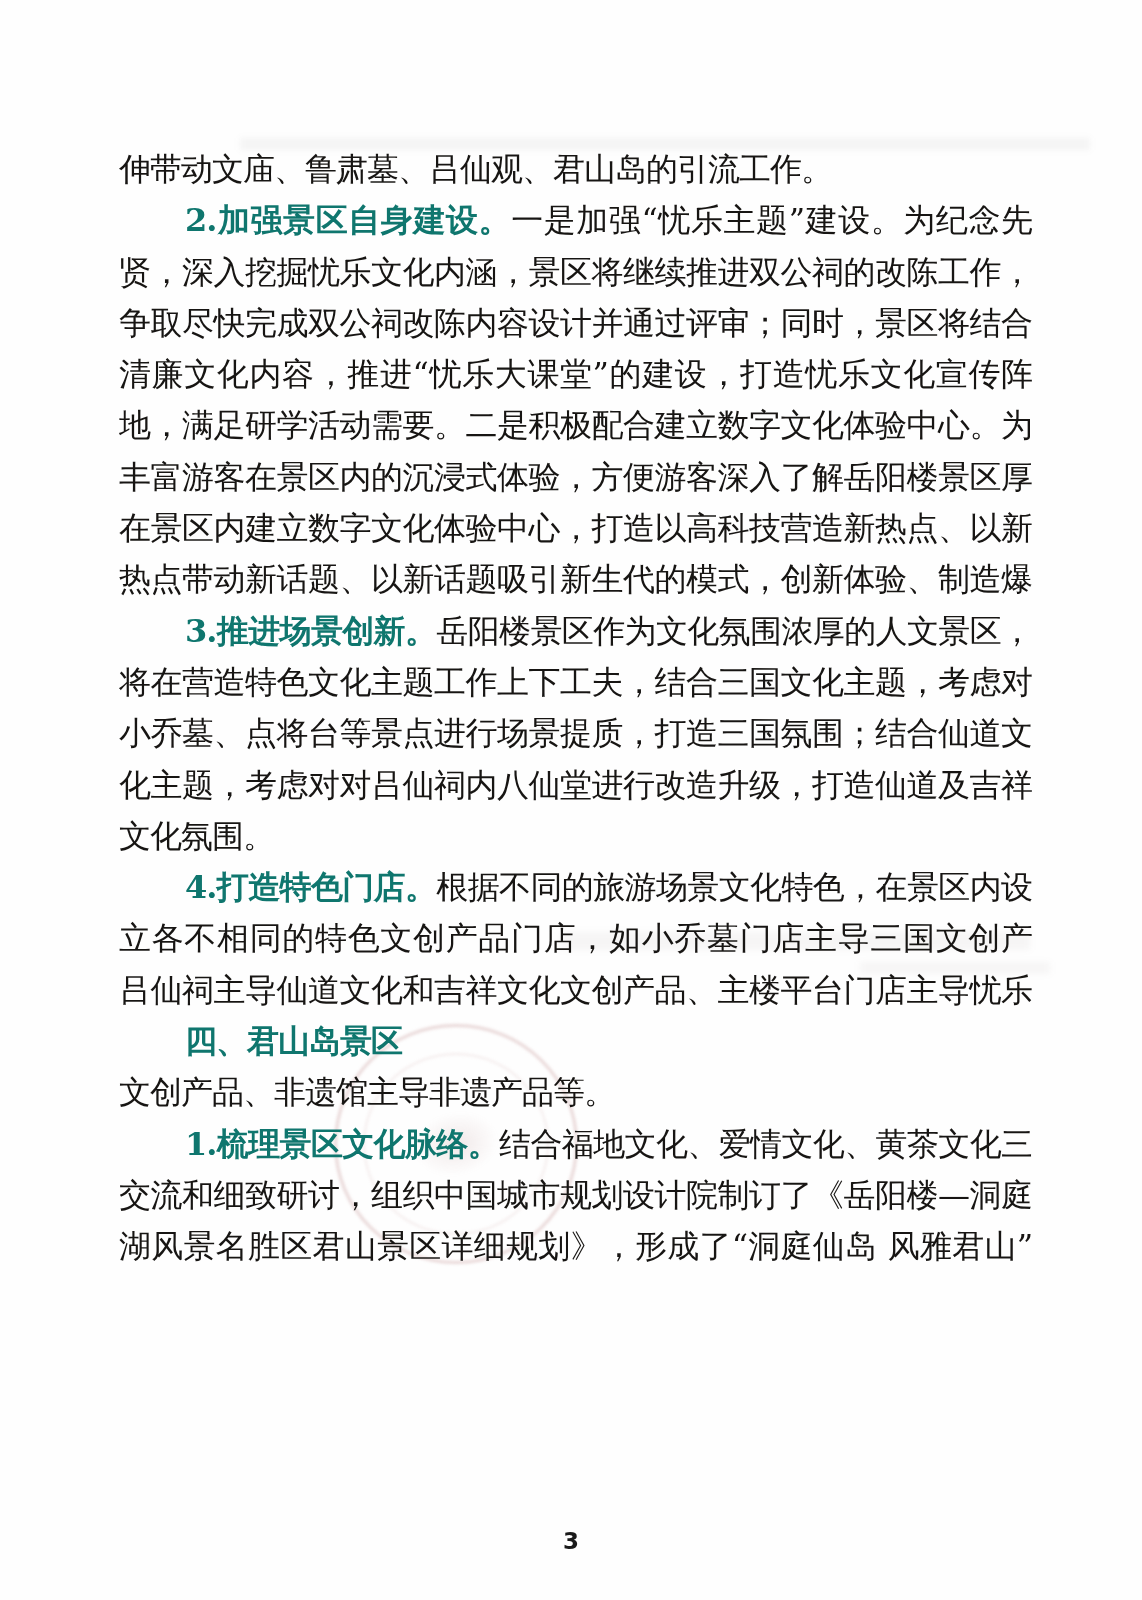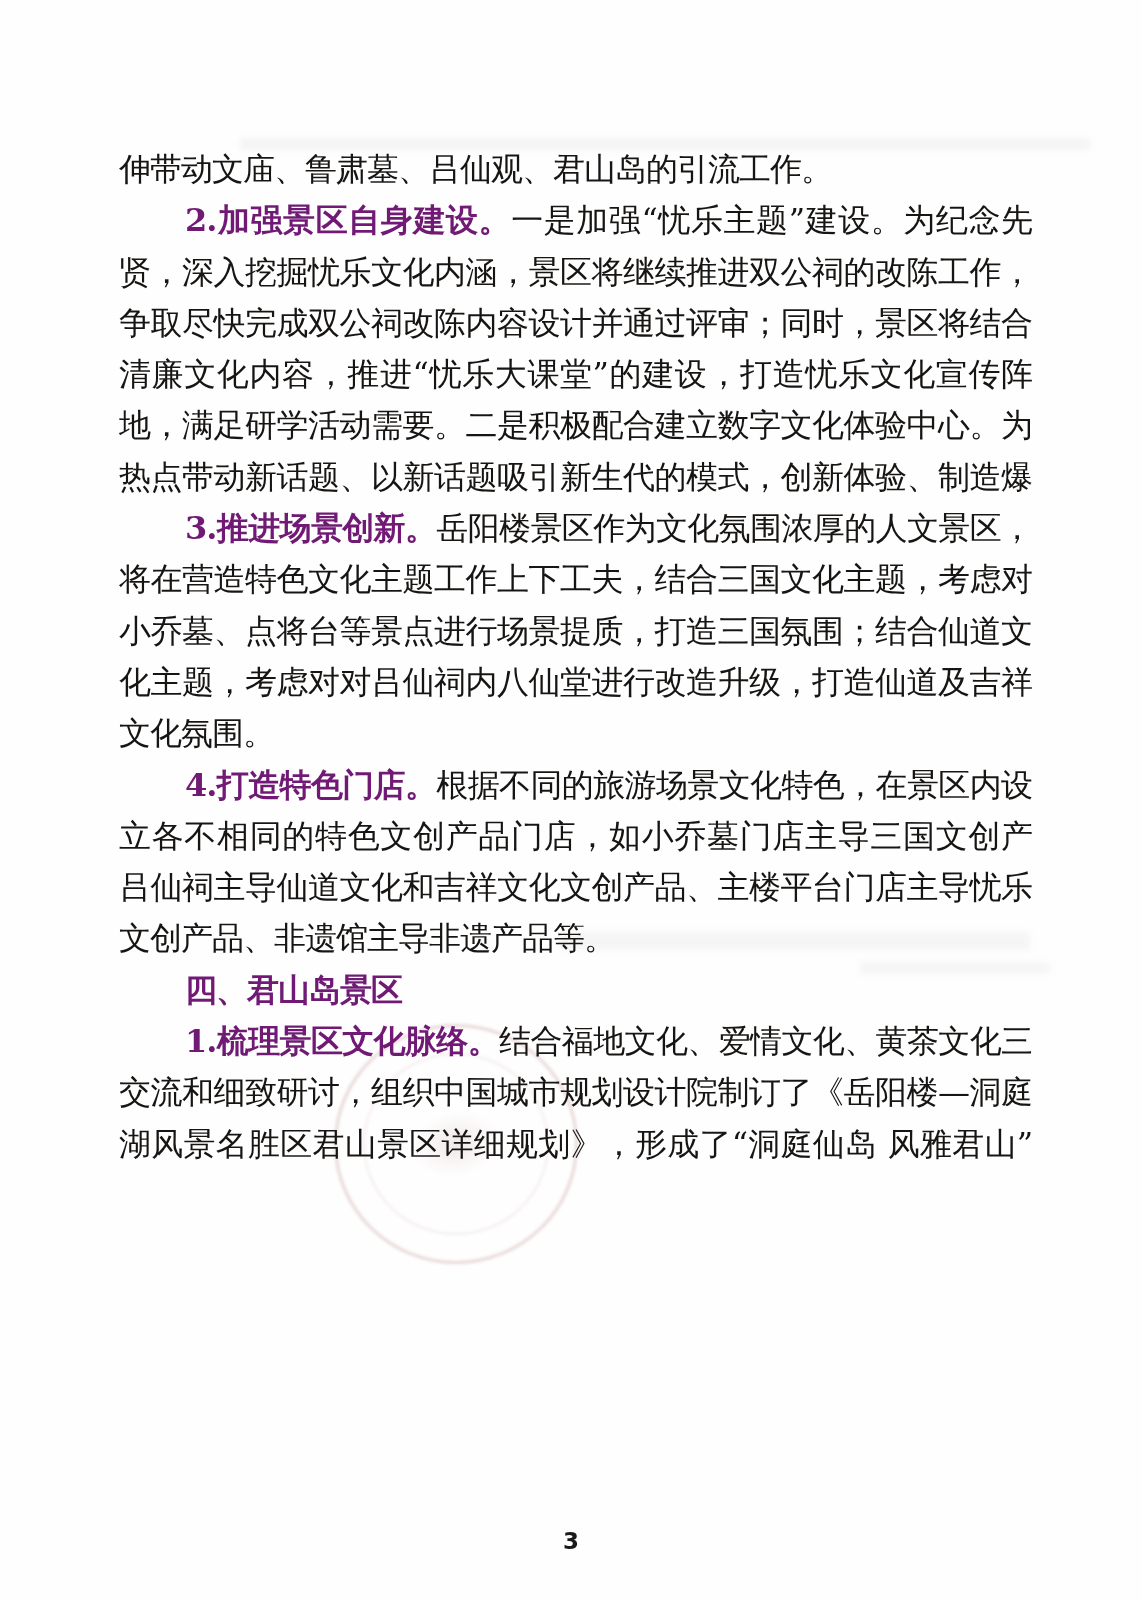--- a/index.html
+++ b/index.html
@@ -33,21 +33,21 @@
   }
   .line.full {
     text-align: justify;
     text-align-last: justify;
   }
   .line.indent {
     text-indent: 66px;
   }
   .line .bold {
     font-weight: 700;
-    color: #701a75;
+    color: #0f766e;
   }
   
   .seal {
     position: absolute;
     left: 334px;
     top: 1024px;
     width: 238px;
     height: 234px;
     border: 3px solid rgba(186, 128, 128, 0.30);
     border-radius: 50%;
@@ -103,31 +103,33 @@
 
   <div class="seal"></div>
 
   <div class="doc">
       <div class="line"><span class="bold"></span><span class="rest">伸带动文庙、鲁肃墓、吕仙观、君山岛的引流工作。</span></div>
       <div class="line indent full"><span class="bold">2.加强景区自身建设。</span><span class="rest">一是加强“忧乐主题”建设。为纪念先</span></div>
       <div class="line full"><span class="bold"></span><span class="rest">贤，深入挖掘忧乐文化内涵，景区将继续推进双公祠的改陈工作，</span></div>
       <div class="line full"><span class="bold"></span><span class="rest">争取尽快完成双公祠改陈内容设计并通过评审；同时，景区将结合</span></div>
       <div class="line full"><span class="bold"></span><span class="rest">清廉文化内容，推进“忧乐大课堂”的建设，打造忧乐文化宣传阵</span></div>
       <div class="line full"><span class="bold"></span><span class="rest">地，满足研学活动需要。二是积极配合建立数字文化体验中心。为</span></div>
+      <div class="line full"><span class="bold"></span><span class="rest">丰富游客在景区内的沉浸式体验，方便游客深入了解岳阳楼景区厚</span></div>
+      <div class="line full"><span class="bold"></span><span class="rest">在景区内建立数字文化体验中心，打造以高科技营造新热点、以新</span></div>
       <div class="line full"><span class="bold"></span><span class="rest">热点带动新话题、以新话题吸引新生代的模式，创新体验、制造爆</span></div>
       <div class="line indent full"><span class="bold">3.推进场景创新。</span><span class="rest">岳阳楼景区作为文化氛围浓厚的人文景区，</span></div>
       <div class="line full"><span class="bold"></span><span class="rest">将在营造特色文化主题工作上下工夫，结合三国文化主题，考虑对</span></div>
       <div class="line full"><span class="bold"></span><span class="rest">小乔墓、点将台等景点进行场景提质，打造三国氛围；结合仙道文</span></div>
       <div class="line full"><span class="bold"></span><span class="rest">化主题，考虑对对吕仙祠内八仙堂进行改造升级，打造仙道及吉祥</span></div>
       <div class="line"><span class="bold"></span><span class="rest">文化氛围。</span></div>
       <div class="line indent full"><span class="bold">4.打造特色门店。</span><span class="rest">根据不同的旅游场景文化特色，在景区内设</span></div>
       <div class="line full"><span class="bold"></span><span class="rest">立各不相同的特色文创产品门店，如小乔墓门店主导三国文创产品、</span></div>
       <div class="line full"><span class="bold"></span><span class="rest">吕仙祠主导仙道文化和吉祥文化文创产品、主楼平台门店主导忧乐</span></div>
+      <div class="line indent"><span class="bold">四、君山岛景区</span><span class="rest"></span></div>
       <div class="line"><span class="bold"></span><span class="rest">文创产品、非遗馆主导非遗产品等。</span></div>
-      <div class="line indent"><span class="bold">四、君山岛景区</span><span class="rest"></span></div>
       <div class="line indent full"><span class="bold">1.梳理景区文化脉络。</span><span class="rest">结合福地文化、爱情文化、黄茶文化三</span></div>
       <div class="line full"><span class="bold"></span><span class="rest">交流和细致研讨，组织中国城市规划设计院制订了《岳阳楼—洞庭</span></div>
       <div class="line full"><span class="bold"></span><span class="rest">湖风景名胜区君山景区详细规划》，形成了“洞庭仙岛 风雅君山”</span></div>
     </div>
 
   <div class="page-number">3</div>
 
 </div>
 
 </body></html>

